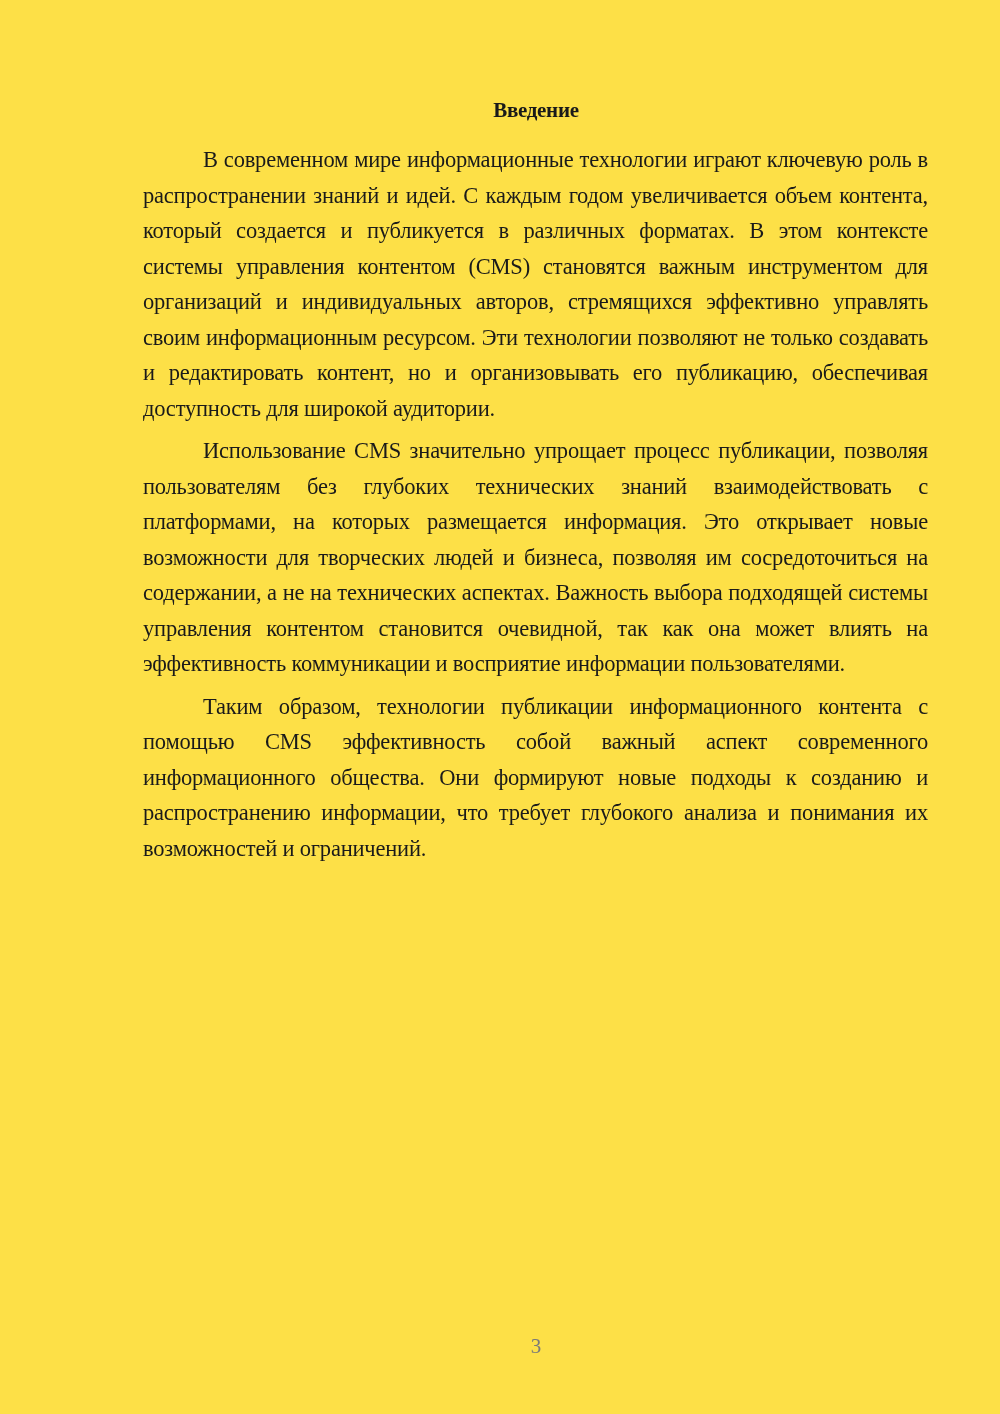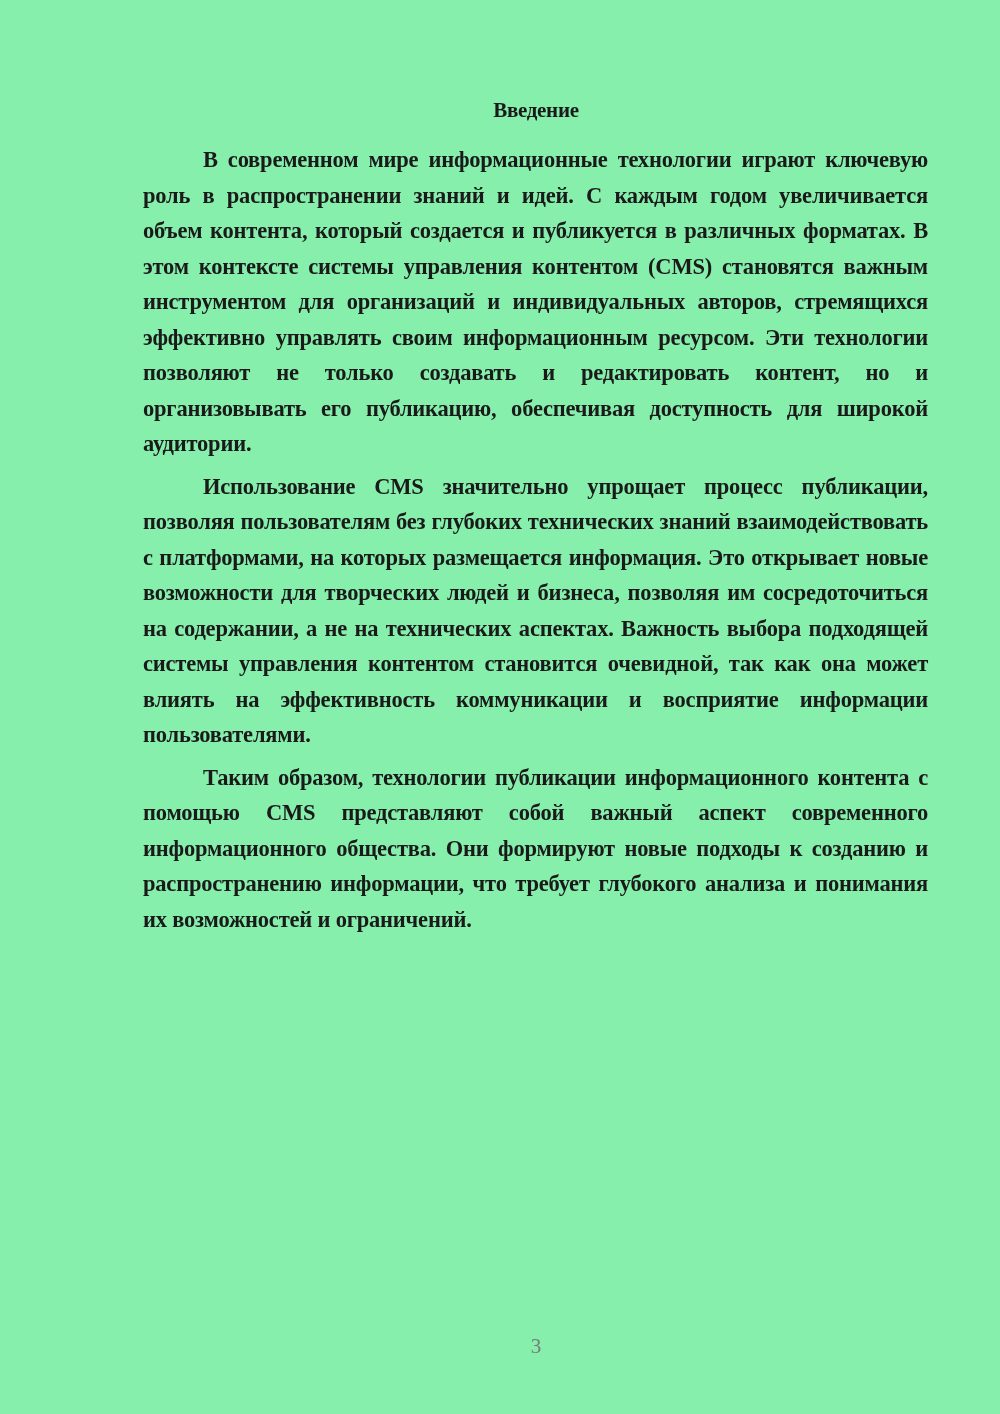--- a/index.html
+++ b/index.html
@@ -13,41 +13,40 @@
       position: relative;
       overflow: hidden;
       font-family: "Liberation Serif", "DejaVu Serif", serif;
       color: #1a1a1a;
     }
     .page {
       position: absolute;
       left: 0; top: 0;
       width: 1000px;
       height: 1414px;
-      background: #86efac;
+      background: #fde047;
     }
     .heading {
       position: absolute;
       top: 98px;
       left: 0;
       width: 1072px;
       text-align: center;
       font-weight: bold;
       font-size: 21px;
       letter-spacing: -0.3px;
     }
     .body-text {
       position: absolute;
       left: 143px;
       width: 785px;
       top: 142px;
       font-size: 22.5px;
       line-height: 35.5px;
       letter-spacing: -0.2px;
-      font-weight: bold;
     }
     .para {
       margin: 0;
       text-align: justify;
       text-indent: 60px;
     }
     .para + .para {
       margin-top: 7px;
     }
     .page-number {
@@ -62,17 +61,17 @@
   </style>
 </head>
 <body>
 
 <div class="page">
   <div class="heading">Введение</div>
 
   <div class="body-text">
     <p class="para">В современном мире информационные технологии играют ключевую роль в распространении знаний и идей. С каждым годом увеличивается объем контента, который создается и публикуется в различных форматах. В этом контексте системы управления контентом (CMS) становятся важным инструментом для организаций и индивидуальных авторов, стремящихся эффективно управлять своим информационным ресурсом. Эти технологии позволяют не только создавать и редактировать контент, но и организовывать его публикацию, обеспечивая доступность для широкой аудитории.</p>
     <p class="para">Использование CMS значительно упрощает процесс публикации, позволяя пользователям без глубоких технических знаний взаимодействовать с платформами, на которых размещается информация. Это открывает новые возможности для творческих людей и бизнеса, позволяя им сосредоточиться на содержании, а не на технических аспектах. Важность выбора подходящей системы управления контентом становится очевидной, так как она может влиять на эффективность коммуникации и восприятие информации пользователями.</p>
-    <p class="para">Таким образом, технологии публикации информационного контента с помощью CMS представляют собой важный аспект современного информационного общества. Они формируют новые подходы к созданию и распространению информации, что требует глубокого анализа и понимания их возможностей и ограничений.</p>
+    <p class="para">Таким образом, технологии публикации информационного контента с помощью CMS эффективность собой важный аспект современного информационного общества. Они формируют новые подходы к созданию и распространению информации, что требует глубокого анализа и понимания их возможностей и ограничений.</p>
   </div>
 
   <div class="page-number">3</div>
 </div>
 
 </body></html>

